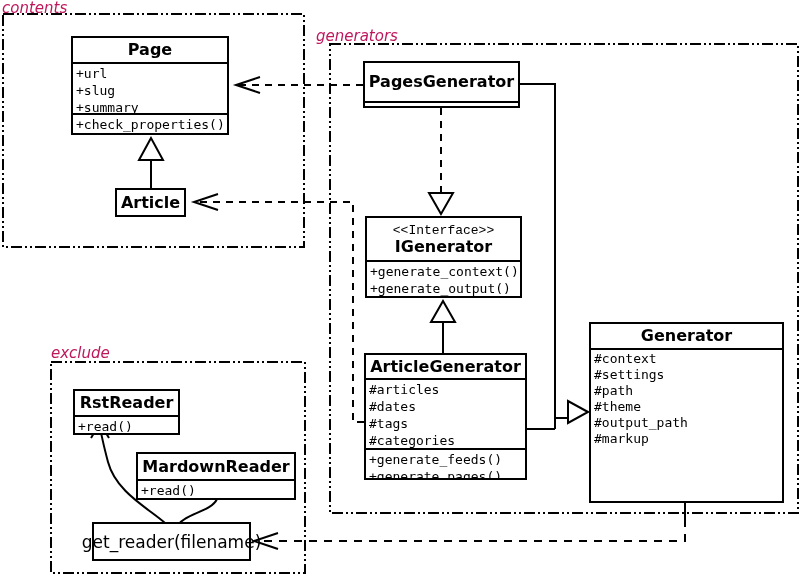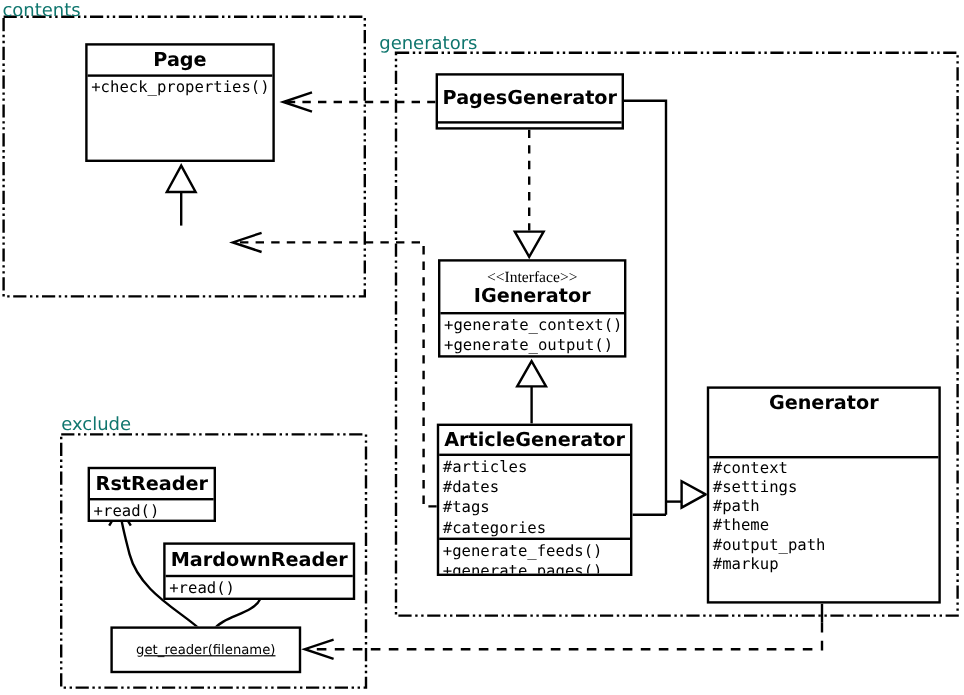--- a/index.html
+++ b/index.html
@@ -2,46 +2,47 @@
 <html><head>
 <meta charset="utf-8">
 <style>
   html,body{margin:0;padding:0;background:#ffffff;}
   .stage{
     position:relative;width:803px;height:579px;background:#ffffff;
     font-family:"DejaVu Sans",sans-serif;color:#000;overflow:hidden;
   }
   .wires{position:absolute;left:0;top:0;}
   .pkg-label{
-    position:absolute;font-size:15px;line-height:15px;color:#0f766e;
+    position:absolute;font-size:15px;line-height:15px;color:#be185d;
     white-space:nowrap;
+    font-style:italic;
   }
   .uml{
     position:absolute;background:#ffffff;border:2px solid #000;
     box-sizing:border-box;display:flex;flex-direction:column;
   }
   .uml .title{
     font-weight:bold;font-size:16px;line-height:18px;text-align:center;
     display:flex;flex-direction:column;align-items:center;justify-content:center;
     white-space:nowrap;overflow:hidden;
   }
   .uml .stereo{
-    font-family:Liberation Serif, serif;font-size:13px;font-weight:normal;
+    font-family:Liberation Mono, monospace;font-size:13px;font-weight:normal;
     line-height:15px;
   }
   .uml .comp{
     border-top:2px solid #000;box-sizing:border-box;
     font-family:"DejaVu Sans Mono",monospace;font-size:13px;line-height:17px;
     padding:1px 3px 0 3px;white-space:nowrap;overflow:hidden;
   }
-  .uml .comp.tight{line-height:16px;margin-top:32px;}
+  .uml .comp.tight{line-height:16px;}
   .objbox{
     position:absolute;background:#ffffff;border:2px solid #000;
     box-sizing:border-box;display:flex;align-items:center;justify-content:center;
-    font-size:11px;white-space:nowrap;text-decoration:underline;
+    font-size:17px;white-space:nowrap;
   }
 </style>
 </head>
 <body>
 
 <div class="stage">
 
   <svg class="wires" width="803" height="579" viewBox="0 0 803 579">
 
     <rect x="3" y="14" width="301" height="233" fill="none" stroke="#000" stroke-width="2" stroke-dasharray="11 3 2 3 2 3"></rect>
@@ -78,25 +79,33 @@
     <path d="M178,525 C186,513 211,512 217,499 C220,493 220,489 220,484" fill="none" stroke="#000" stroke-width="2"></path>
     <polyline points="211,495 219,481 227,494" fill="none" stroke="#000" stroke-width="2"></polyline>
   </svg>
 
   <div class="pkg-label" style="left:2px;top:1px">contents</div>
   <div class="pkg-label" style="left:316px;top:29px">generators</div>
   <div class="pkg-label" style="left:51px;top:346px">exclude</div>
 
   <div class="uml" style="left:71px;top:36px;width:158px;height:99px">
     <div class="title" style="height:24px">Page</div>
+    <div class="comp" style="height:51px">
+        <div>+url</div>
+        <div>+slug</div>
+        <div>+summary</div>
+      </div>
     <div class="comp" style="flex:1">
         <div>+check_properties()</div>
       </div>
   </div>
 
+  <div class="uml" style="left:115px;top:188px;width:71px;height:29px">
+    <div class="title" style="flex:1">Article</div>
+  </div>
 
   <div class="uml" style="left:363px;top:61px;width:157px;height:47px">
     <div class="title" style="height:38px">PagesGenerator</div>
     <div class="comp" style="flex:1">
         <div>#pages</div>
       </div>
   </div>
 
   <div class="uml" style="left:365px;top:216px;width:157px;height:82px">
     <div class="title" style="height:42px">

